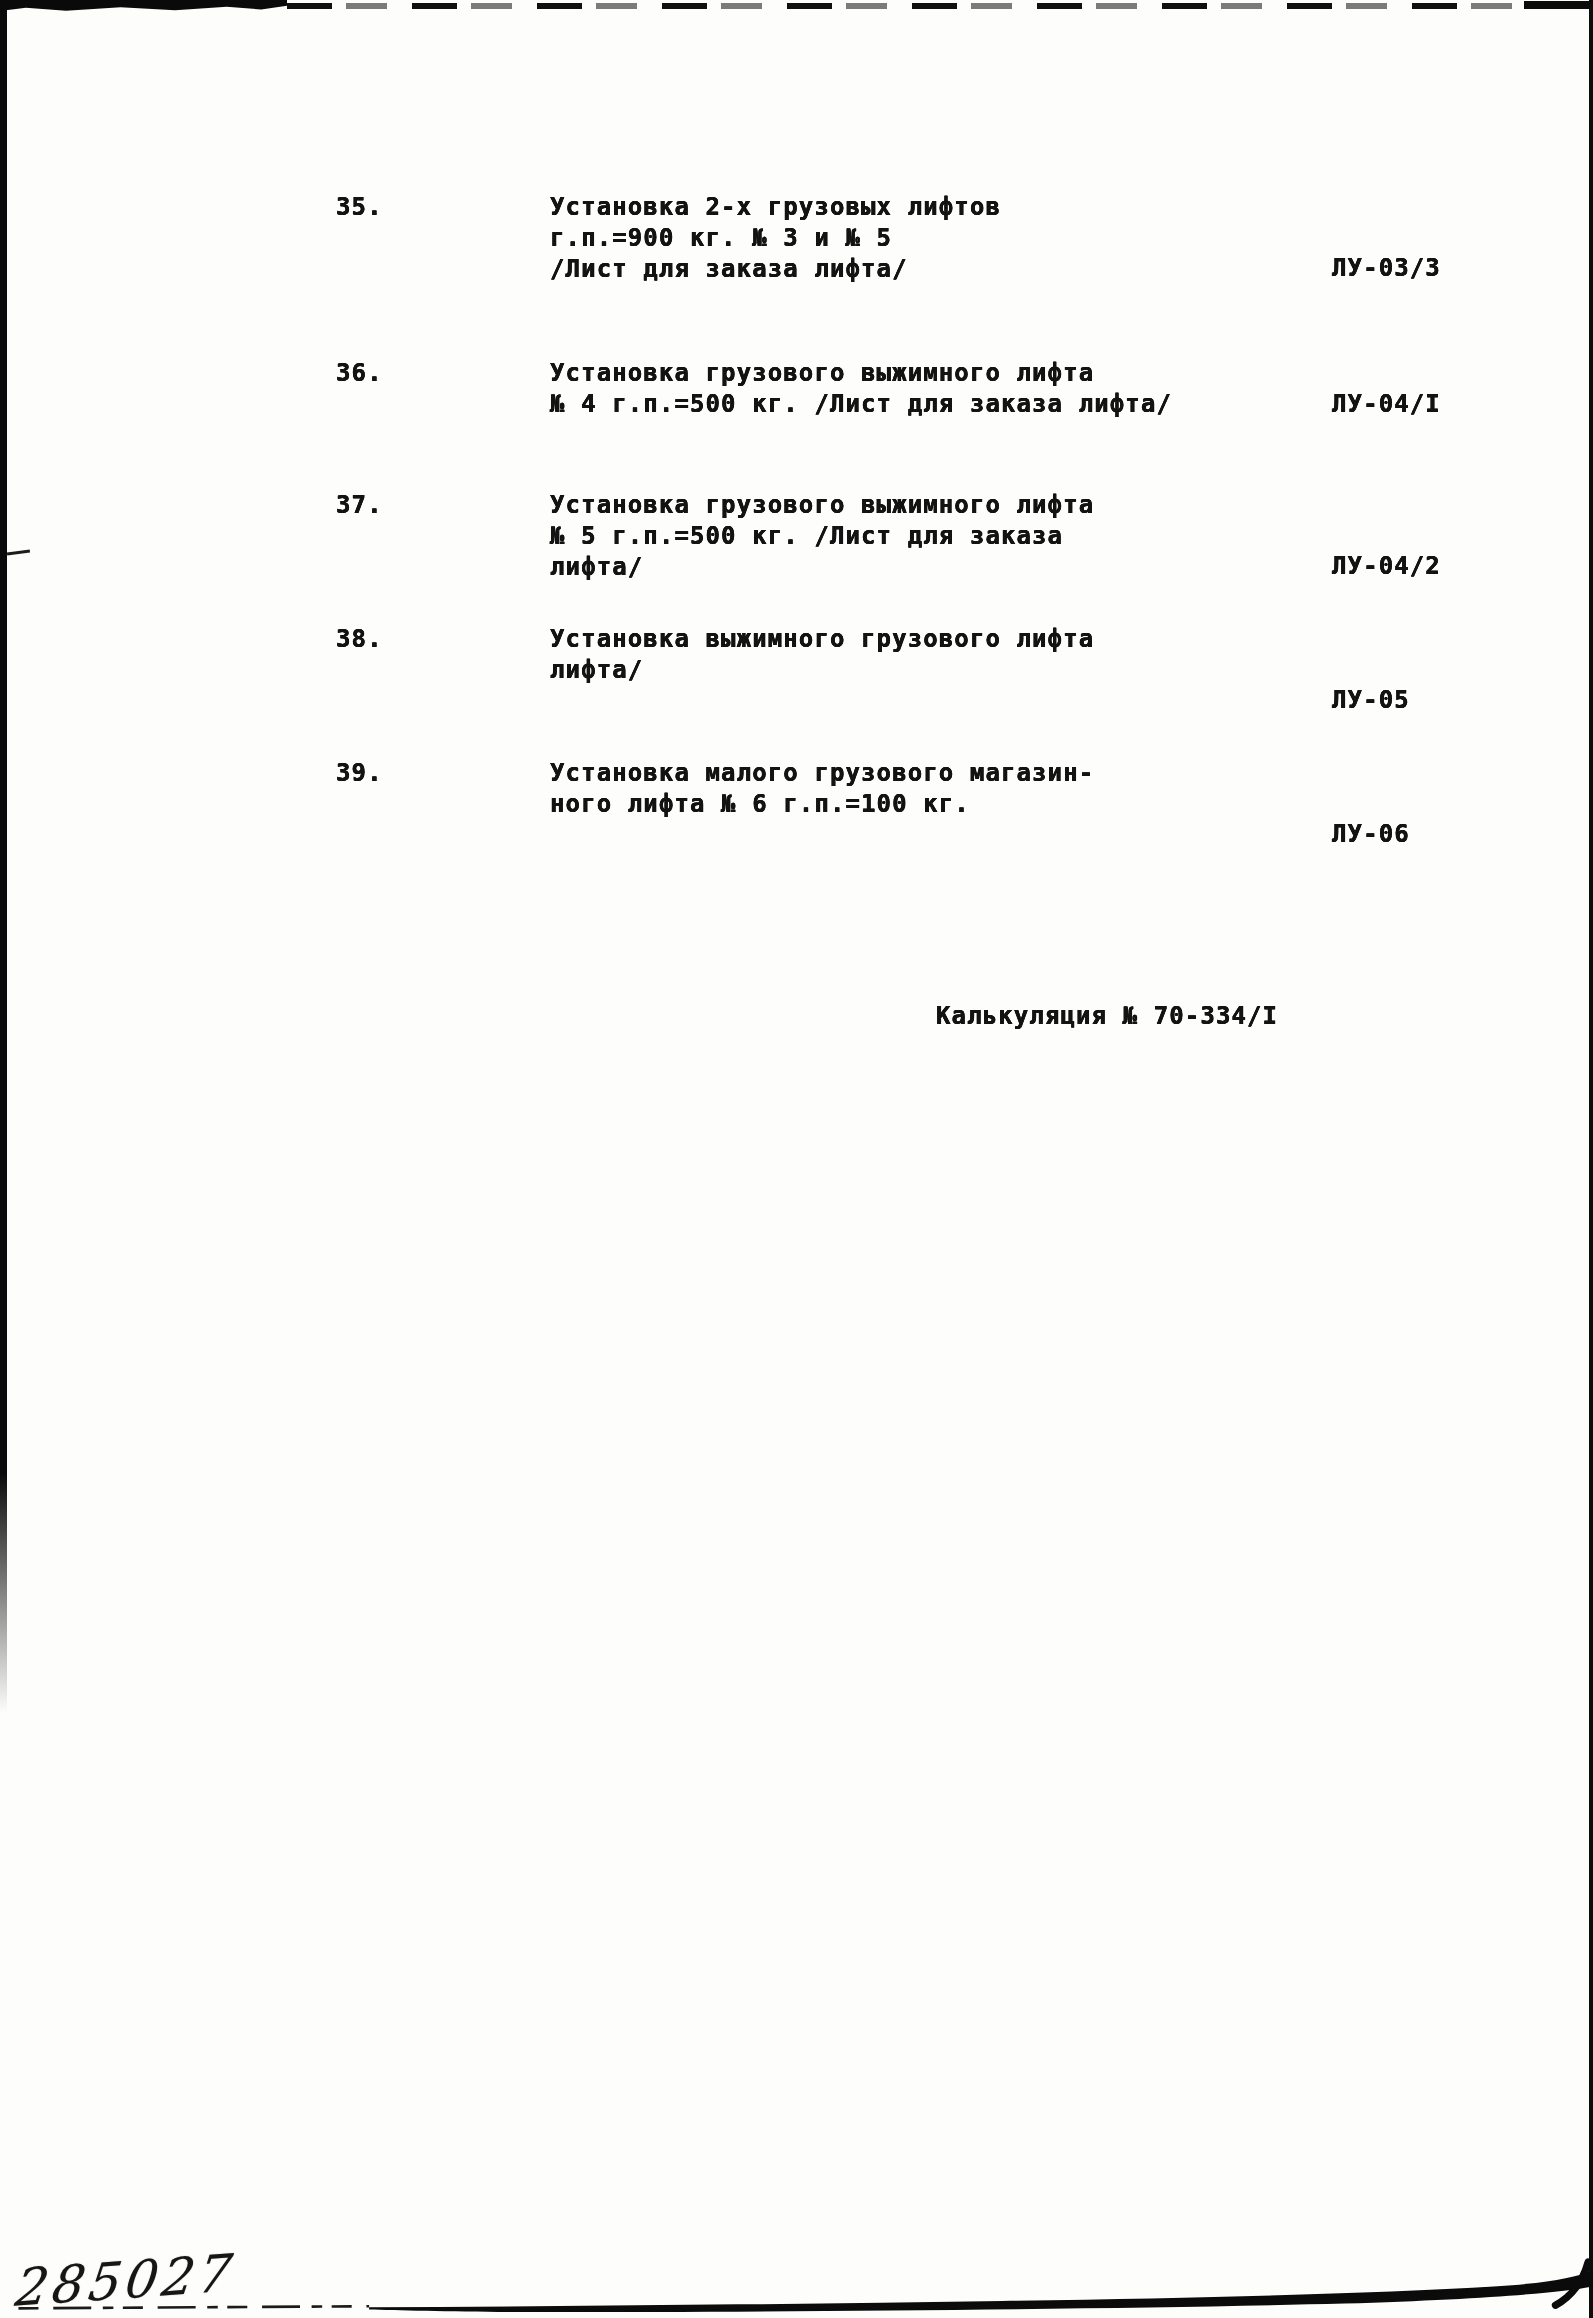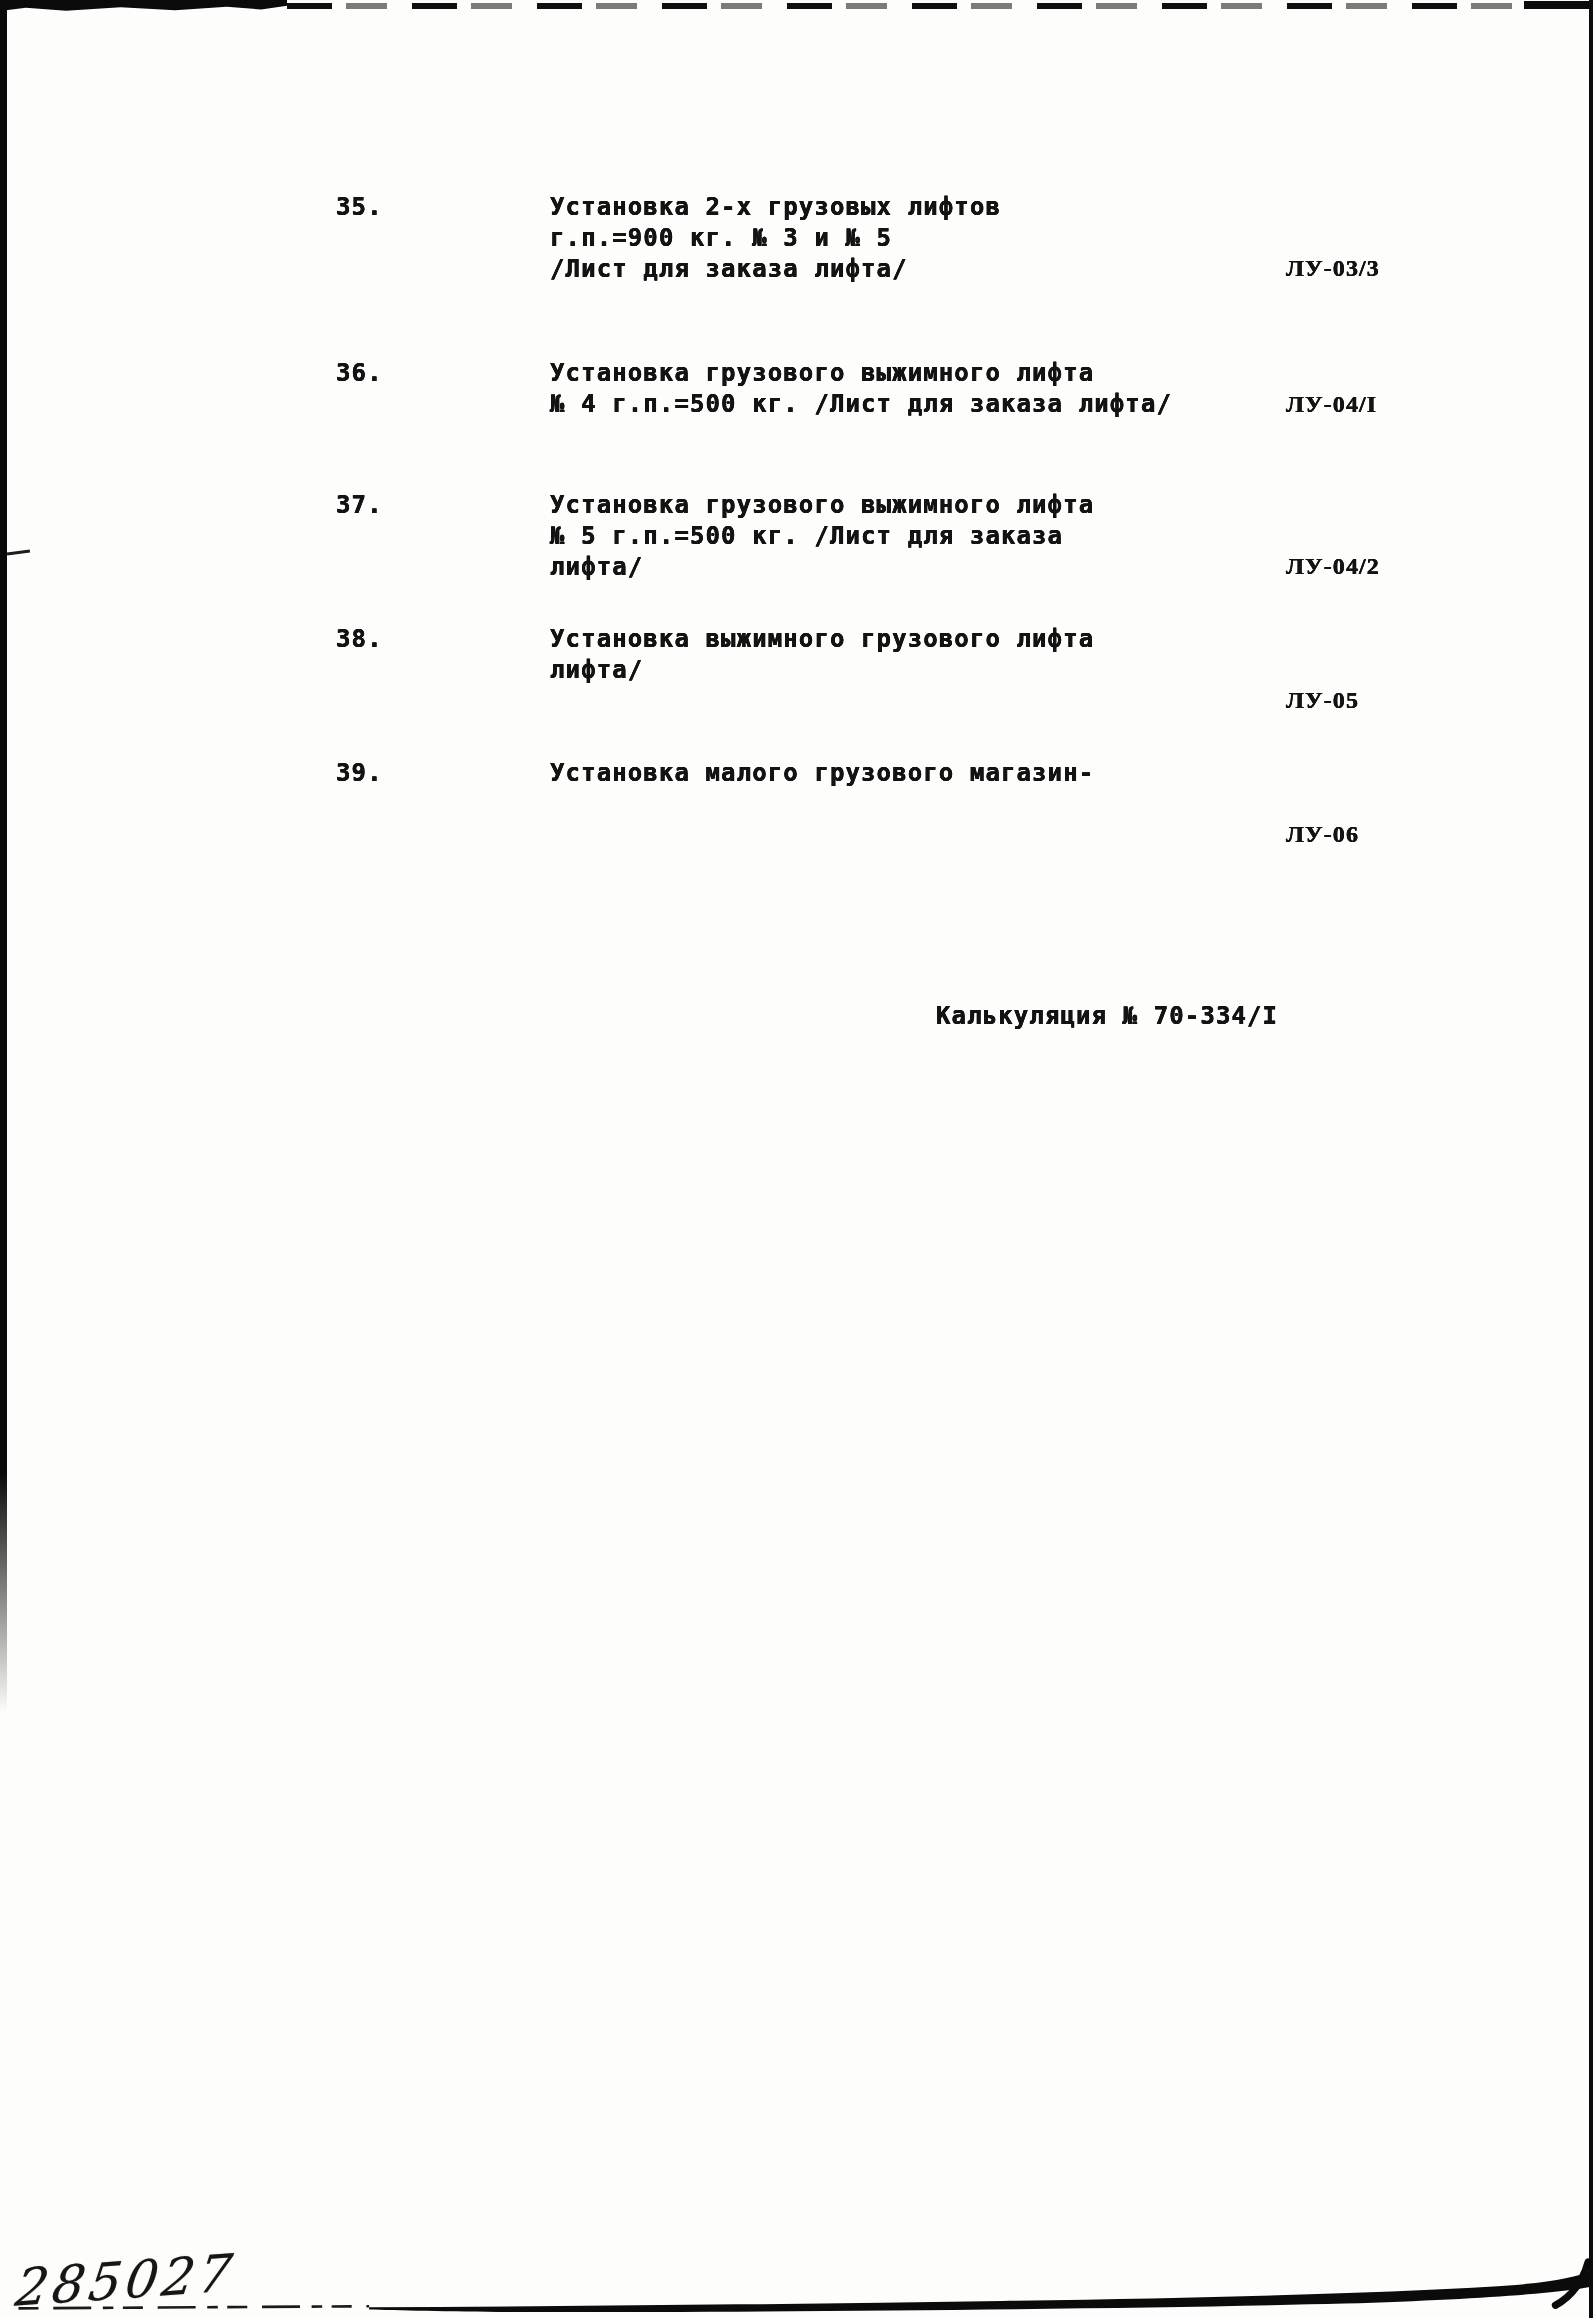--- a/index.html
+++ b/index.html
@@ -22,21 +22,21 @@
     letter-spacing: 1.1px;
     white-space: pre;
     text-shadow: 0.3px 0 0 currentColor, -0.2px 0 0 currentColor, 0 0 0.5px rgba(0,0,0,.55);
   }
 
   
   #items-layer { position: absolute; inset: 0; margin-left: 42px; }
   .item { position: absolute; left: 0; width: 100%; height: 105px; }
   .item-num   { position: absolute; left: 294px;  top: 0; }
   .item-lines { position: absolute; left: 508px;  top: 0; }
-  .item-code  { position: absolute; left: 1244px; top: 0; font-family: Liberation Serif, serif; }
+  .item-code  { position: absolute; left: 1290px; top: 0; }
 
   
   .calc-note { position: absolute; left: 936px; top: 1001px; }
 
   
   .handwriting {
     position: absolute;
     left: 11.6px;
     top: 2259px;
     font-family: "DejaVu Serif", "Liberation Serif", serif;
@@ -127,20 +127,21 @@
           <div class="line tw">Установка выжимного грузового лифта</div>
           <div class="line tw">лифта/</div>
         </div>
       <span class="item-code tw" style="top: 61px;">ЛУ-05</span>
     </div>
 
     <div class="item" style="top: 758px;">
       <span class="item-num tw">39.</span>
       <div class="item-lines">
           <div class="line tw">Установка малого грузового магазин-</div>
+          <div class="line tw">ного лифта № 6 г.п.=100 кг.</div>
         </div>
       <span class="item-code tw" style="top: 61px;">ЛУ-06</span>
     </div>
   </div>
 
   <div class="calc-note tw">Калькуляция № 70-334/I</div>
 
   <div class="handwriting">285027</div>
 
   <svg class="scan-bottom-svg" width="1594" height="74" viewBox="0 0 3023 140" aria-hidden="true">

